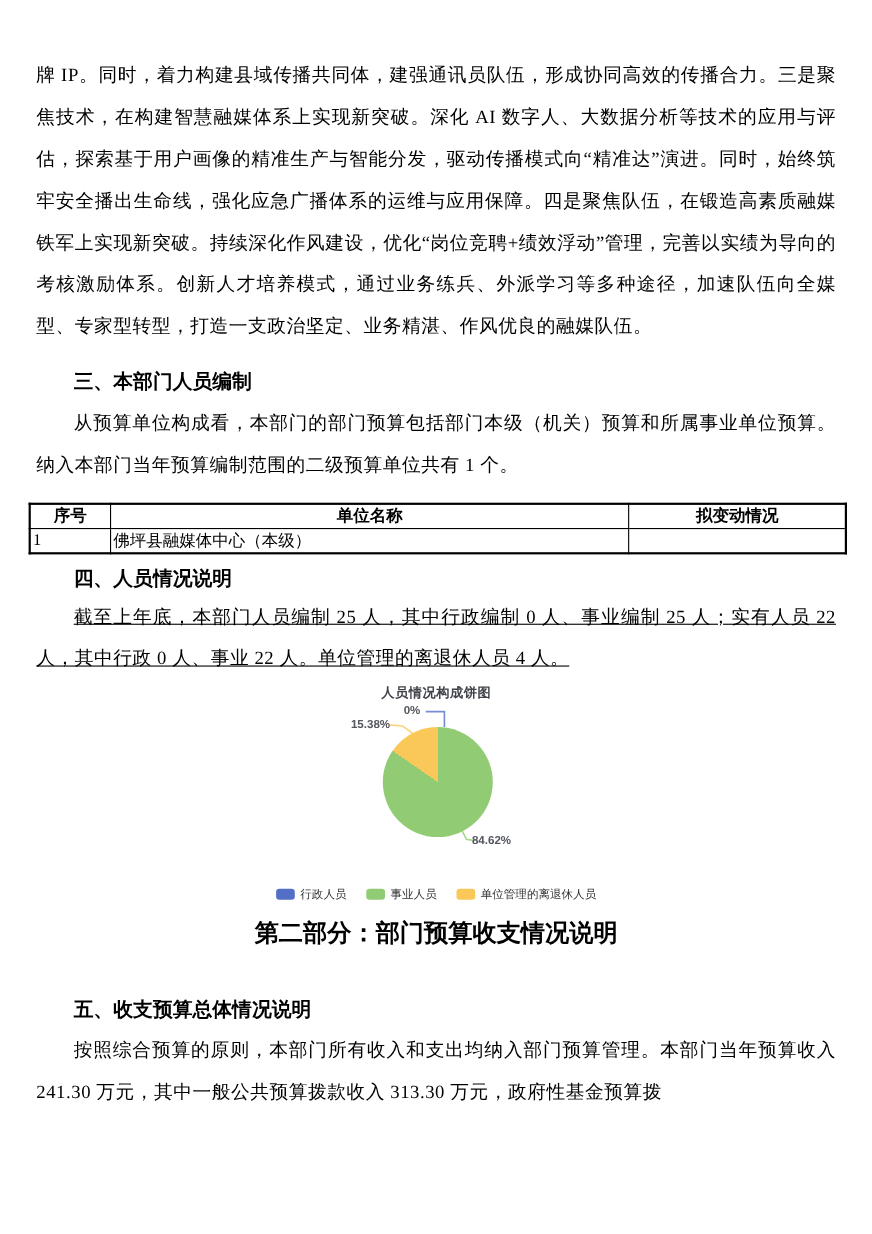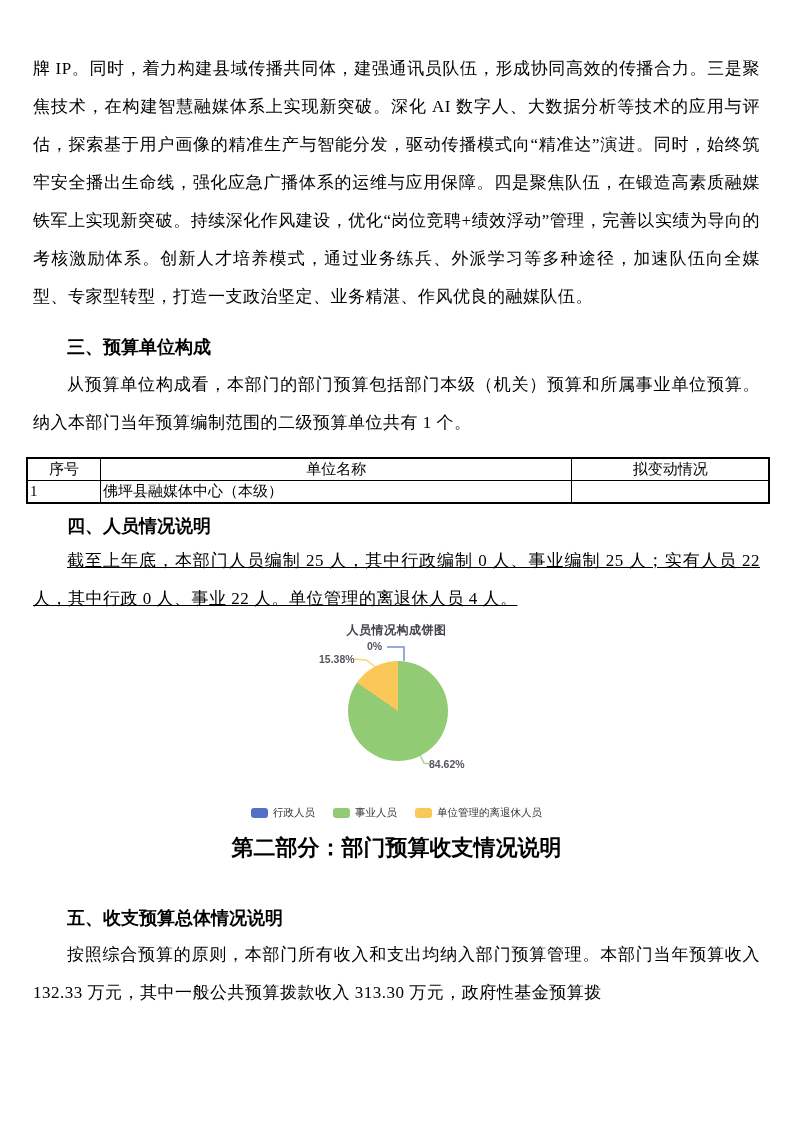--- a/index.html
+++ b/index.html
@@ -44,21 +44,21 @@
   table.units th, table.units td{
     border:1px solid #000;
     padding:0 2px;
     height:21px;
     overflow:hidden;
     white-space:nowrap;
   }
   table.units th{
     font-family:"Liberation Sans","DejaVu Sans",sans-serif;
     font-size:15px;
-    font-weight:normal;
+    font-weight:bold;
     text-align:center;
   }
   table.units td{
     font-family:"Liberation Serif","DejaVu Serif",serif;
     font-size:15px;
     font-weight:normal;
     text-align:left;
   }
   .col-no{width:73px;}
   .col-name{width:469px;}
@@ -113,21 +113,21 @@
   h2.h5{margin-top:41px;}
   p.p4{margin-top:5px;}
 </style>
 </head>
 <body>
 
 <div class="page">
 
   <p class="body-text">牌 IP。同时，着力构建县域传播共同体，建强通讯员队伍，形成协同高效的传播合力。三是聚焦技术，在构建智慧融媒体系上实现新突破。深化 AI 数字人、大数据分析等技术的应用与评估，探索基于用户画像的精准生产与智能分发，驱动传播模式向“精准达”演进。同时，始终筑牢安全播出生命线，强化应急广播体系的运维与应用保障。四是聚焦队伍，在锻造高素质融媒铁军上实现新突破。持续深化作风建设，优化“岗位竞聘+绩效浮动”管理，完善以实绩为导向的考核激励体系。创新人才培养模式，通过业务练兵、外派学习等多种途径，加速队伍向全媒型、专家型转型，打造一支政治坚定、业务精湛、作风优良的融媒队伍。</p>
 
-  <h2 class="sec-heading h3">三、预算单位构成</h2>
+  <h2 class="sec-heading h3">三、本部门人员编制</h2>
 
   <p class="body-text indent p2">从预算单位构成看，本部门的部门预算包括部门本级（机关）预算和所属事业单位预算。纳入本部门当年预算编制范围的二级预算单位共有 1 个。</p>
 
   <table class="units">
     <colgroup>
         <col class="col-no">
         <col class="col-name">
         <col class="col-change">
       </colgroup>
     <thead>
@@ -174,15 +174,15 @@
         <span class="swatch" style="background: rgb(250, 200, 88);"></span>
         <span class="legend-label">单位管理的离退休人员</span>
       </span>
     </div>
   </div>
 
   <h1 class="part-heading">第二部分：部门预算收支情况说明</h1>
 
   <h2 class="sec-heading h5">五、收支预算总体情况说明</h2>
 
-  <p class="body-text indent p4">按照综合预算的原则，本部门所有收入和支出均纳入部门预算管理。本部门当年预算收入 132.33 万元，其中一般公共预算拨款收入 313.30 万元，政府性基金预算拨</p>
+  <p class="body-text indent p4">按照综合预算的原则，本部门所有收入和支出均纳入部门预算管理。本部门当年预算收入 241.30 万元，其中一般公共预算拨款收入 313.30 万元，政府性基金预算拨</p>
 
 </div>
 
 </body></html>

